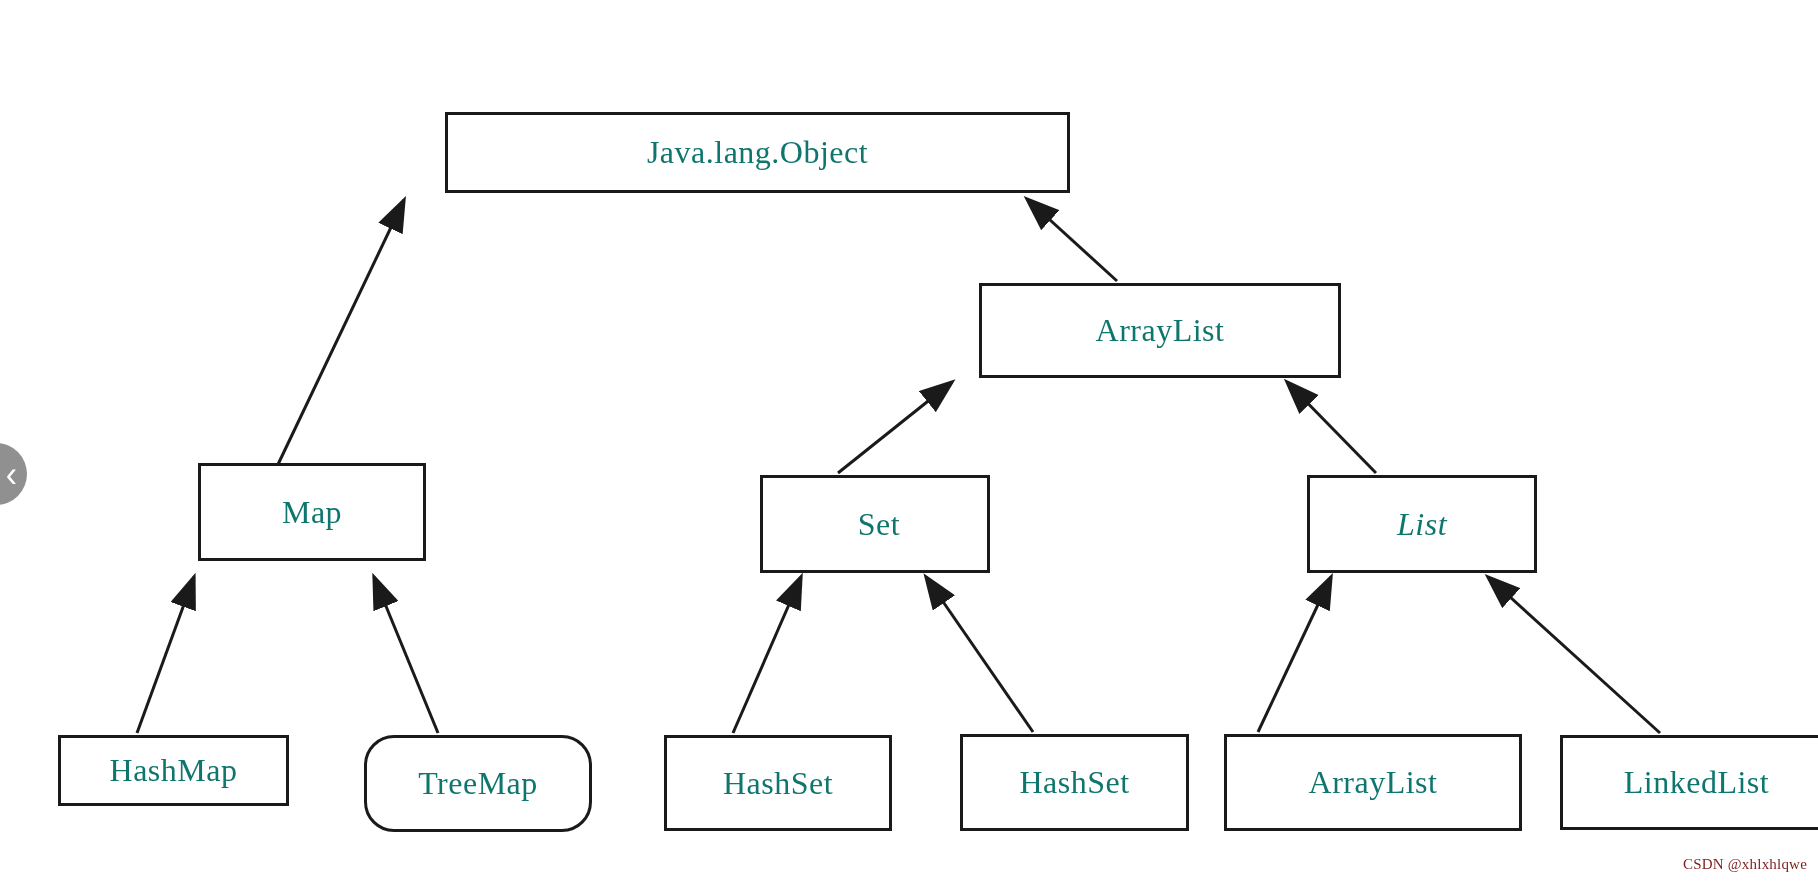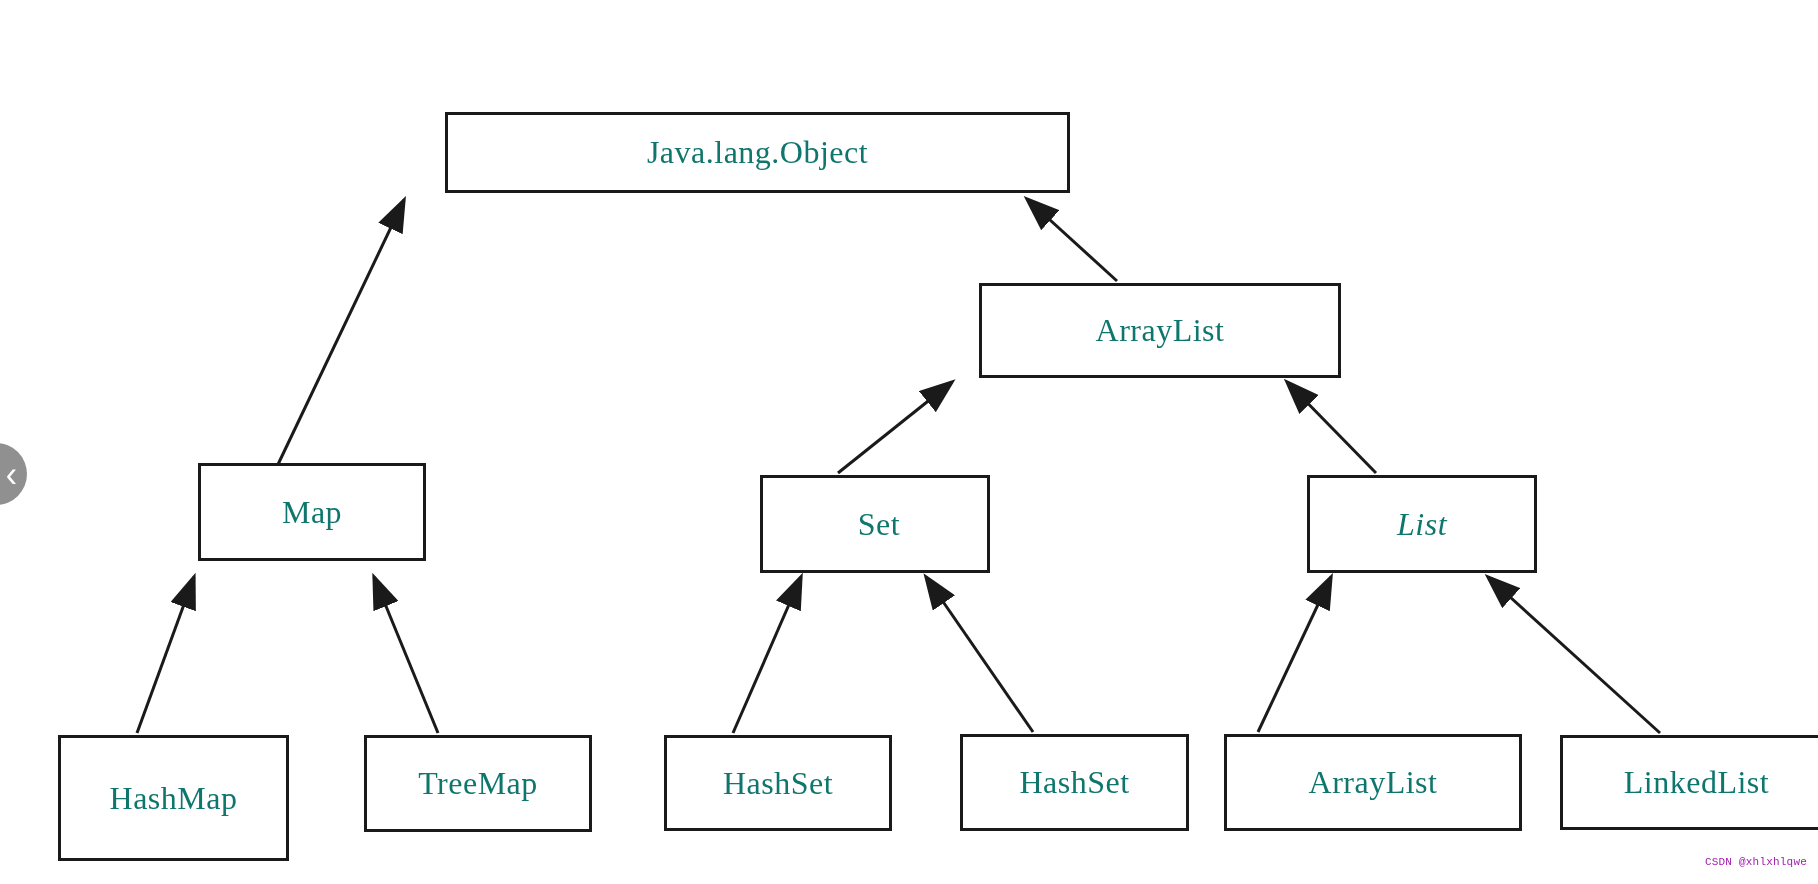--- a/index.html
+++ b/index.html
@@ -35,22 +35,22 @@
     color: #0f766e;
     white-space: nowrap;
     letter-spacing: 0.5px;
     margin-left: 42px;
   }
   .node-object     { left: 403px;  top: 112px; width: 625px; height: 81px; }
   .node-collection { left: 937px;  top: 283px; width: 362px; height: 95px; }
   .node-map        { left: 156px;  top: 463px; width: 228px; height: 98px; }
   .node-set        { left: 718px;  top: 475px; width: 230px; height: 98px; padding-left: 8px; }
   .node-list       { left: 1265px; top: 475px; width: 230px; height: 98px; font-style: italic; }
-  .node-hashmap    { left: 16px;   top: 735px; width: 231px; height: 126px; }
-  .node-treemap    { left: 322px;  top: 735px; width: 228px; height: 97px; }
+  .node-hashmap    { left: 16px;   top: 735px; width: 231px; height: 71px; }
+  .node-treemap    { left: 322px;  top: 735px; width: 228px; height: 97px; border-radius: 30px; }
   .node-hashset    { left: 622px;  top: 735px; width: 228px; height: 96px; }
   .node-treeset    { left: 918px;  top: 734px; width: 229px; height: 97px; }
   .node-arraylist  { left: 1182px; top: 734px; width: 298px; height: 97px; text-align: right; }
   .node-linkedlist { left: 1518px; top: 735px; width: 273px; height: 95px; }
 
   #nav-prev {
     position: absolute;
     left: -35px;
     top: 443px;
     width: 62px;
@@ -70,23 +70,23 @@
     font-family: "Liberation Sans", sans-serif;
     font-size: 34px;
     line-height: 1;
     font-weight: 300;
     transform: scaleY(1.1);
   }
   #watermark {
     position: absolute;
     right: 11px;
     top: 856px;
-    font-family: Liberation Mono, monospace;
-    font-size: 11px;
-    color: #a21caf;
+    font-family: Liberation Serif, serif;
+    font-size: 15px;
+    color: #7f1d1d;
     letter-spacing: 0.2px;
   }
 </style>
 </head>
 <body>
 
 <div id="canvas">
 
   <svg id="edges" viewBox="0 0 1818 884" xmlns="http://www.w3.org/2000/svg">
     <defs>

